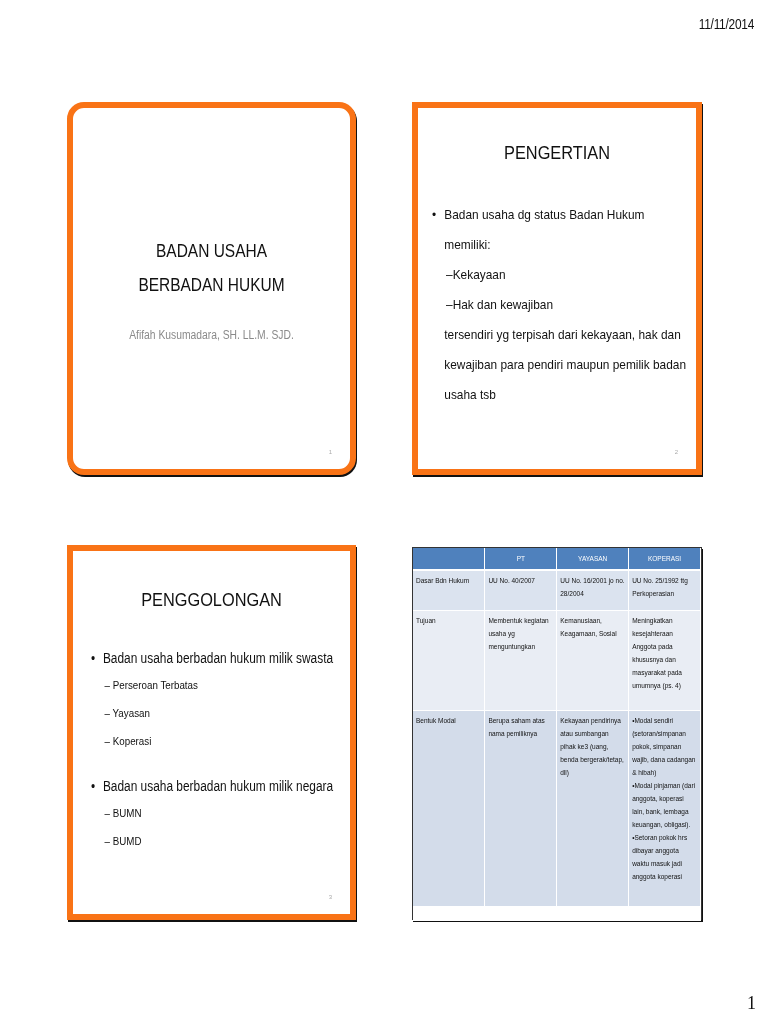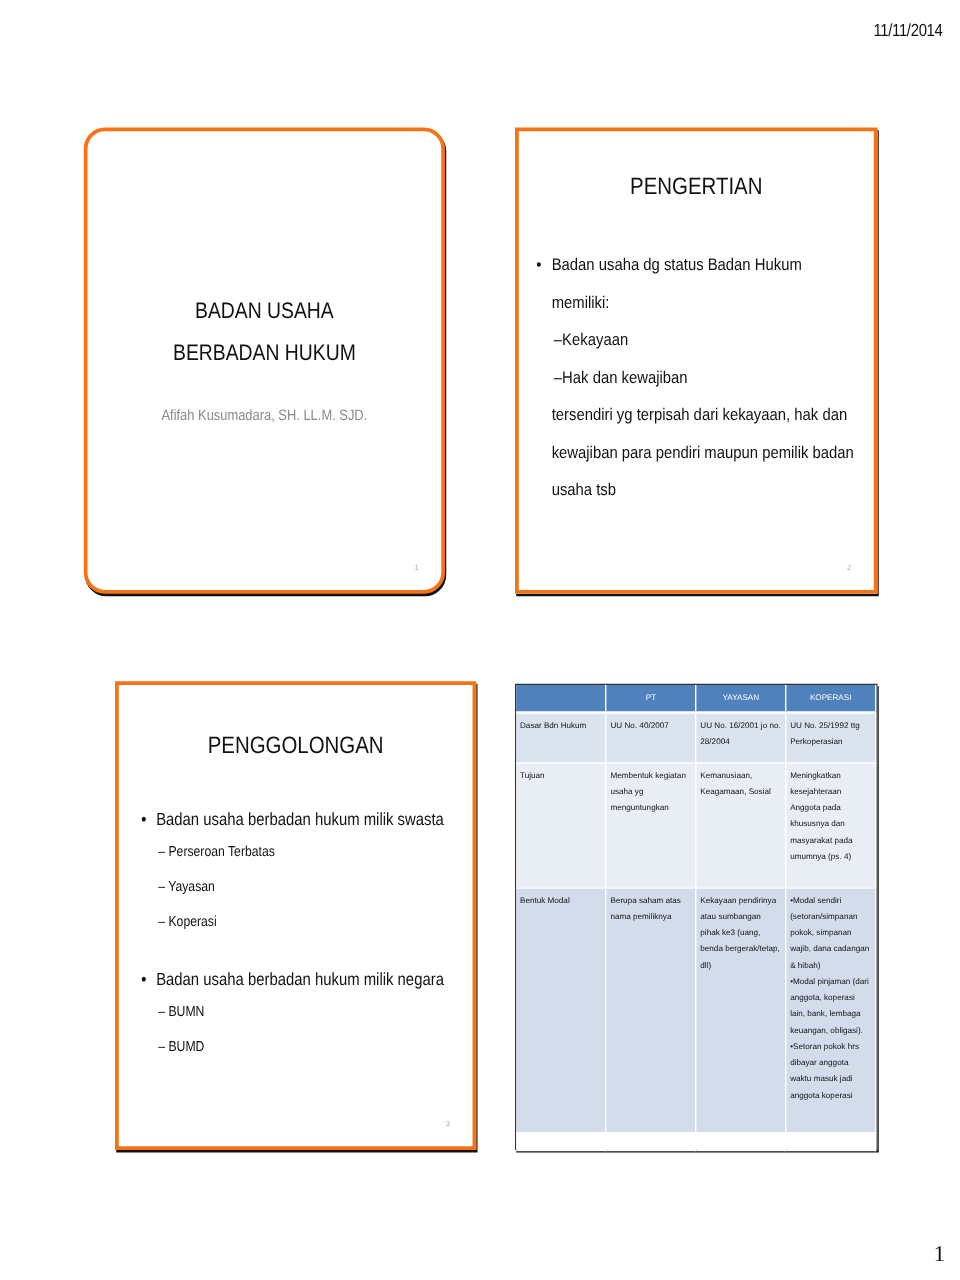--- a/index.html
+++ b/index.html
@@ -11,21 +11,21 @@
       font-family: "Liberation Sans", sans-serif; font-size: 14px; letter-spacing: -0.3px;
       transform: scaleX(0.85); transform-origin: right center;
     }
     .page-number {
       position: absolute; bottom: 10px; right: 12px;
       font-family: "Liberation Serif", serif; font-size: 18px;
     }
 
     .slide {
       position: absolute; background: #fff;
-      border: 3px solid #f97316;
+      border: 6px solid #f97316;
       box-shadow: 1px 2px 0 #111;
     }
     .slide .slide-num {
       position: absolute; right: 18px; bottom: 14px; font-size: 6px; color: #aaa;
     }
 
     
     #slide1 { left: 67px; top: 102px; width: 289px; height: 373px; border-radius: 17px; }
     #slide1 .title {
       position: absolute; left: 0; right: 0; top: 126px; text-align: center;
@@ -47,21 +47,21 @@
       position: absolute; left: 14px; right: 10px; top: 92px;
       font-size: 13.5px; line-height: 30px; color: #111;
       transform: scaleX(0.88); transform-origin: left top; width: 300px;
     }
     #slide2 .bullet-line { display: flex; }
     #slide2 .bullet-dot { width: 14px; flex: none; }
     #slide2 .indent { padding-left: 14px; }
     #slide2 .sub { padding-left: 16px; }
 
     
-    #slide3 { left: 67px; top: 545px; width: 289px; height: 375px; margin-left: 25px; }
+    #slide3 { left: 67px; top: 545px; width: 289px; height: 375px; }
     #slide3 .title {
       position: absolute; left: 0; right: 0; top: 38px; text-align: center;
       font-size: 19px; transform: scaleX(0.86);
     }
     #slide3 .bullets {
       position: absolute; left: 18px; top: 94px; width: 310px;
       transform: scaleX(0.85); transform-origin: left top;
     }
     #slide3 .l1 { display: flex; font-size: 14px; line-height: 26px; }
     #slide3 .l1 .dot { width: 14px; flex: none; }

